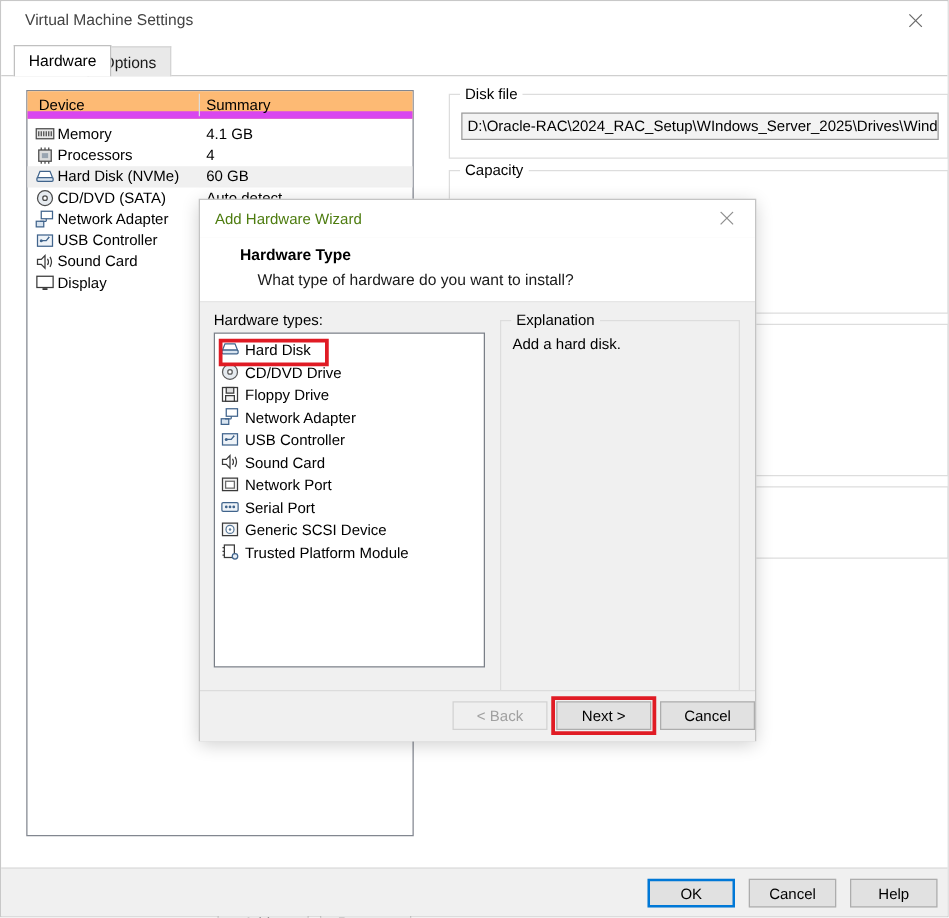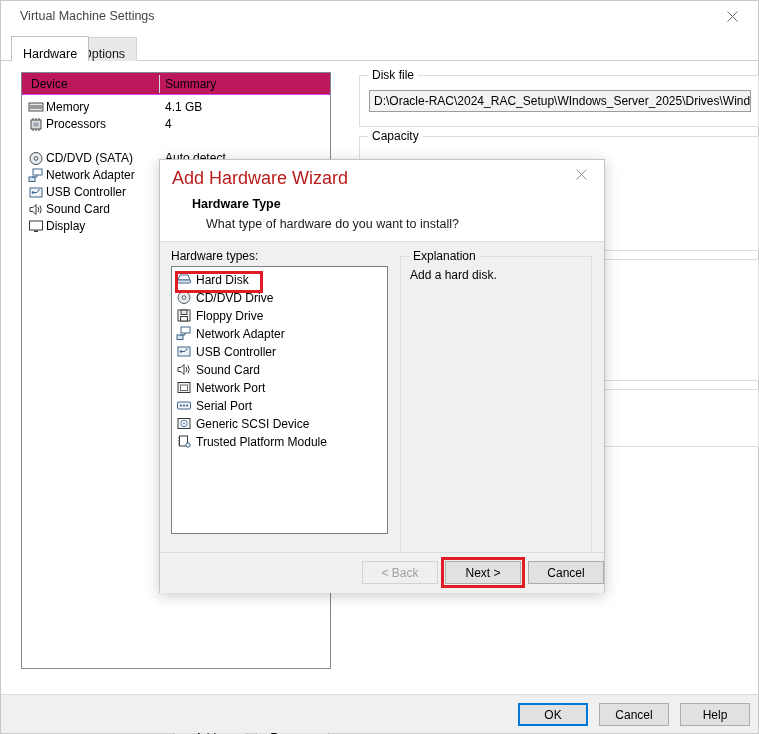--- a/index.html
+++ b/index.html
@@ -44,21 +44,21 @@
   
   #tabstrip {
     position: absolute; left: 0; top: 31px;
     width: 757px; height: 29px;
     background: #ffffff;
   }
   .tab {
     position: absolute; top: 5px;
     height: 24px;
     padding: 0 11px;
-    display: flex; align-items: flex-end;
+    display: flex; align-items: center;
     font-size: 12.5px;
     border: 1px solid #d0d0d0;
     border-bottom: none;
     cursor: default;
   }
   .tab.active {
     left: 10px;
     background: #ffffff;
     color: #000;
     z-index: 3;
@@ -85,22 +85,22 @@
   
   #device-list {
     position: absolute; left: 20px; top: 11px;
     width: 310px; height: 597px;
     background: #ffffff;
     border: 1px solid #828790;
   }
   #device-header {
     position: absolute; left: 0; top: 0;
     width: 308px; height: 22px;
-    background: #be185d;
-    border-bottom: 1px solid #d946ef;
+    background: #fdba74;
+    border-bottom: 6px solid #d946ef;
   }
   #device-header .col-device {
     position: absolute; left: 9px; top: 4px; font-size: 12px;
   }
   #device-header .col-summary {
     position: absolute; left: 143px; top: 4px; font-size: 12px;
   }
   #device-header .sep {
     position: absolute; left: 137px; top: 2px;
     width: 1px; height: 18px; background: #dcdcdc;
@@ -215,21 +215,21 @@
     border: 1px solid #c4c4c4;
     box-shadow: 0 3px 14px rgba(0,0,0,0.20);
   }
   #wiz-titlebar {
     position: absolute; left: 0; top: 0;
     width: 444px; height: 30px;
     background: #ffffff;
   }
   #wiz-titlebar .wtitle {
     position: absolute; left: 12px; top: 8px;
-    font-size: 18px; color: #b91c1c;
+    font-size: 12px; color: #4d7c0f;
   }
   #wiz-titlebar .wclose {
     position: absolute; right: 2px; top: 0;
     width: 42px; height: 29px;
     display: flex; align-items: center; justify-content: center;
     color: #8e8e8e; font-size: 14px; cursor: pointer;
   }
 
   #wiz-header {
     position: absolute; left: 0; top: 30px;
@@ -370,20 +370,30 @@
               <line x1="11" y1="1" x2="11" y2="3" stroke="#4a4a4a"></line>
               <line x1="5" y1="12" x2="5" y2="14" stroke="#4a4a4a"></line>
               <line x1="8" y1="12" x2="8" y2="14" stroke="#4a4a4a"></line>
               <line x1="11" y1="12" x2="11" y2="14" stroke="#4a4a4a"></line>
             </svg>
         </span>
         <span class="dev-name">Processors</span>
         <span class="dev-sum">4</span>
       </div>
 
+      <div class="device-row selected" style="top:60px;">
+        <span class="dev-icon">
+          <svg width="16" height="13" viewBox="0 0 16 13">
+              <path d="M2 8 L4 3 L12 3 L14 8 Z" fill="#ffffff" stroke="#40648c" stroke-width="1"></path>
+              <rect x="1.5" y="8" width="13" height="3" rx="1" fill="#d8e4f0" stroke="#40648c"></rect>
+            </svg>
+        </span>
+        <span class="dev-name">Hard Disk (NVMe)</span>
+        <span class="dev-sum">60 GB</span>
+      </div>
 
       <div class="device-row" style="top:77px;">
         <span class="dev-icon">
           <svg width="16" height="15" viewBox="0 0 16 15">
               <circle cx="8" cy="7.5" r="6" fill="#e6ebf0" stroke="#4a4a4a"></circle>
               <circle cx="8" cy="7.5" r="1.8" fill="#ffffff" stroke="#4a4a4a"></circle>
             </svg>
         </span>
         <span class="dev-name">CD/DVD (SATA)</span>
         <span class="dev-sum">Auto detect</span>

